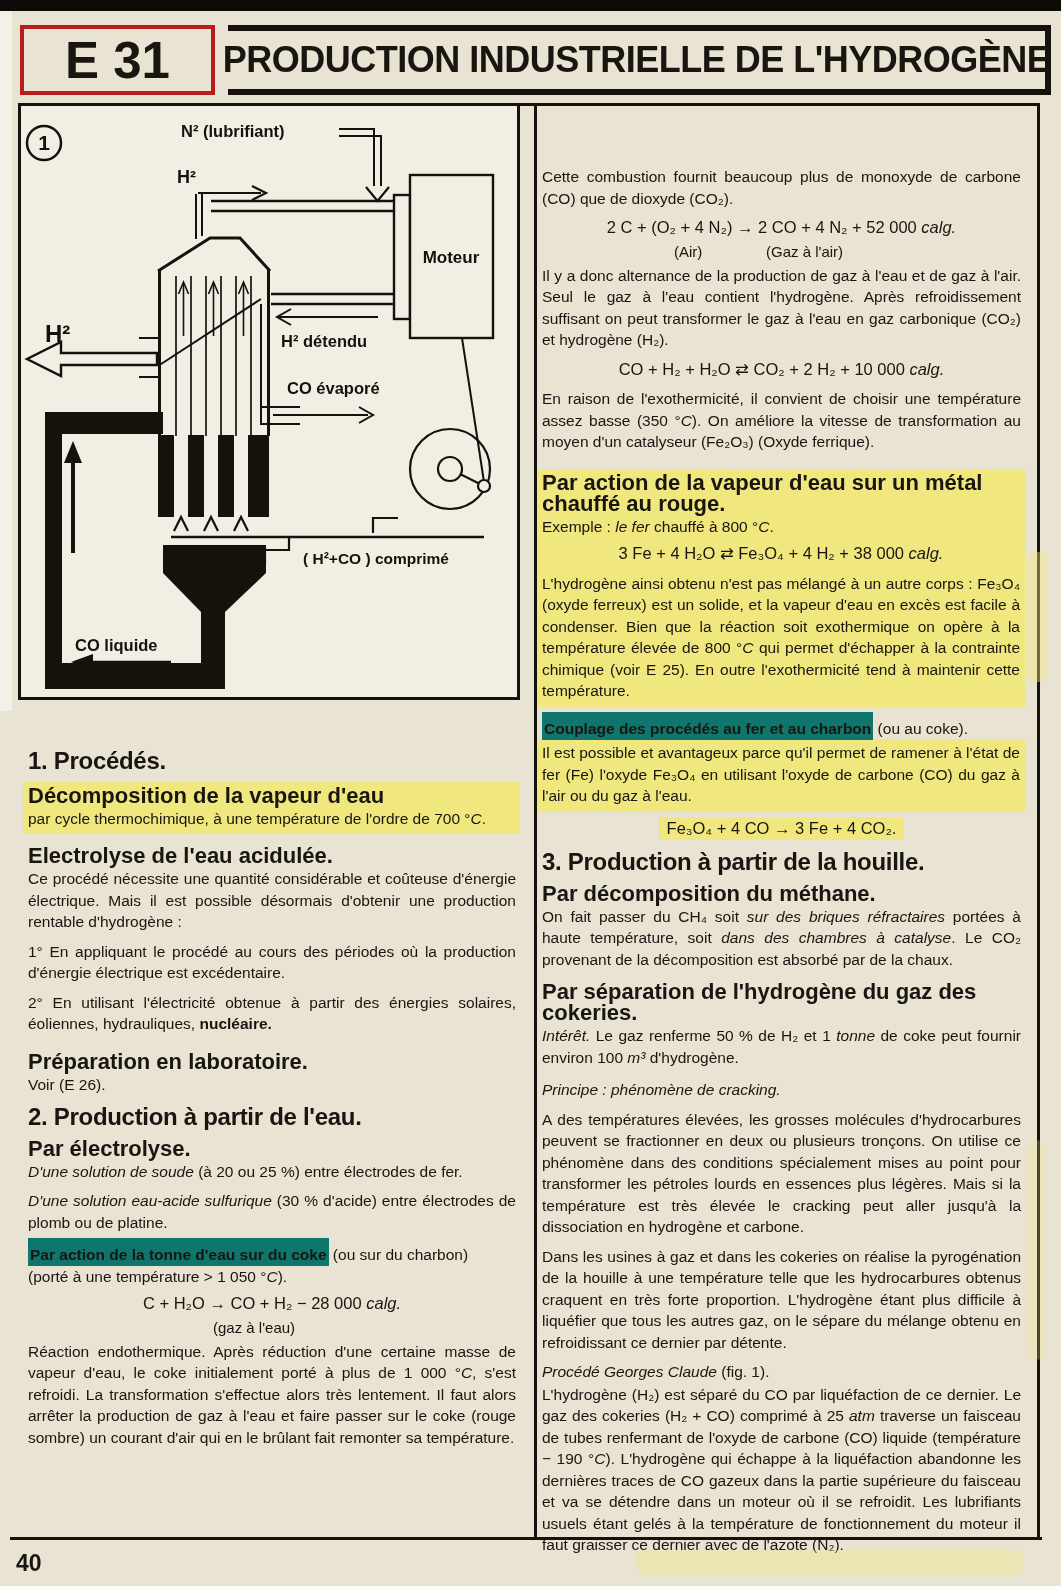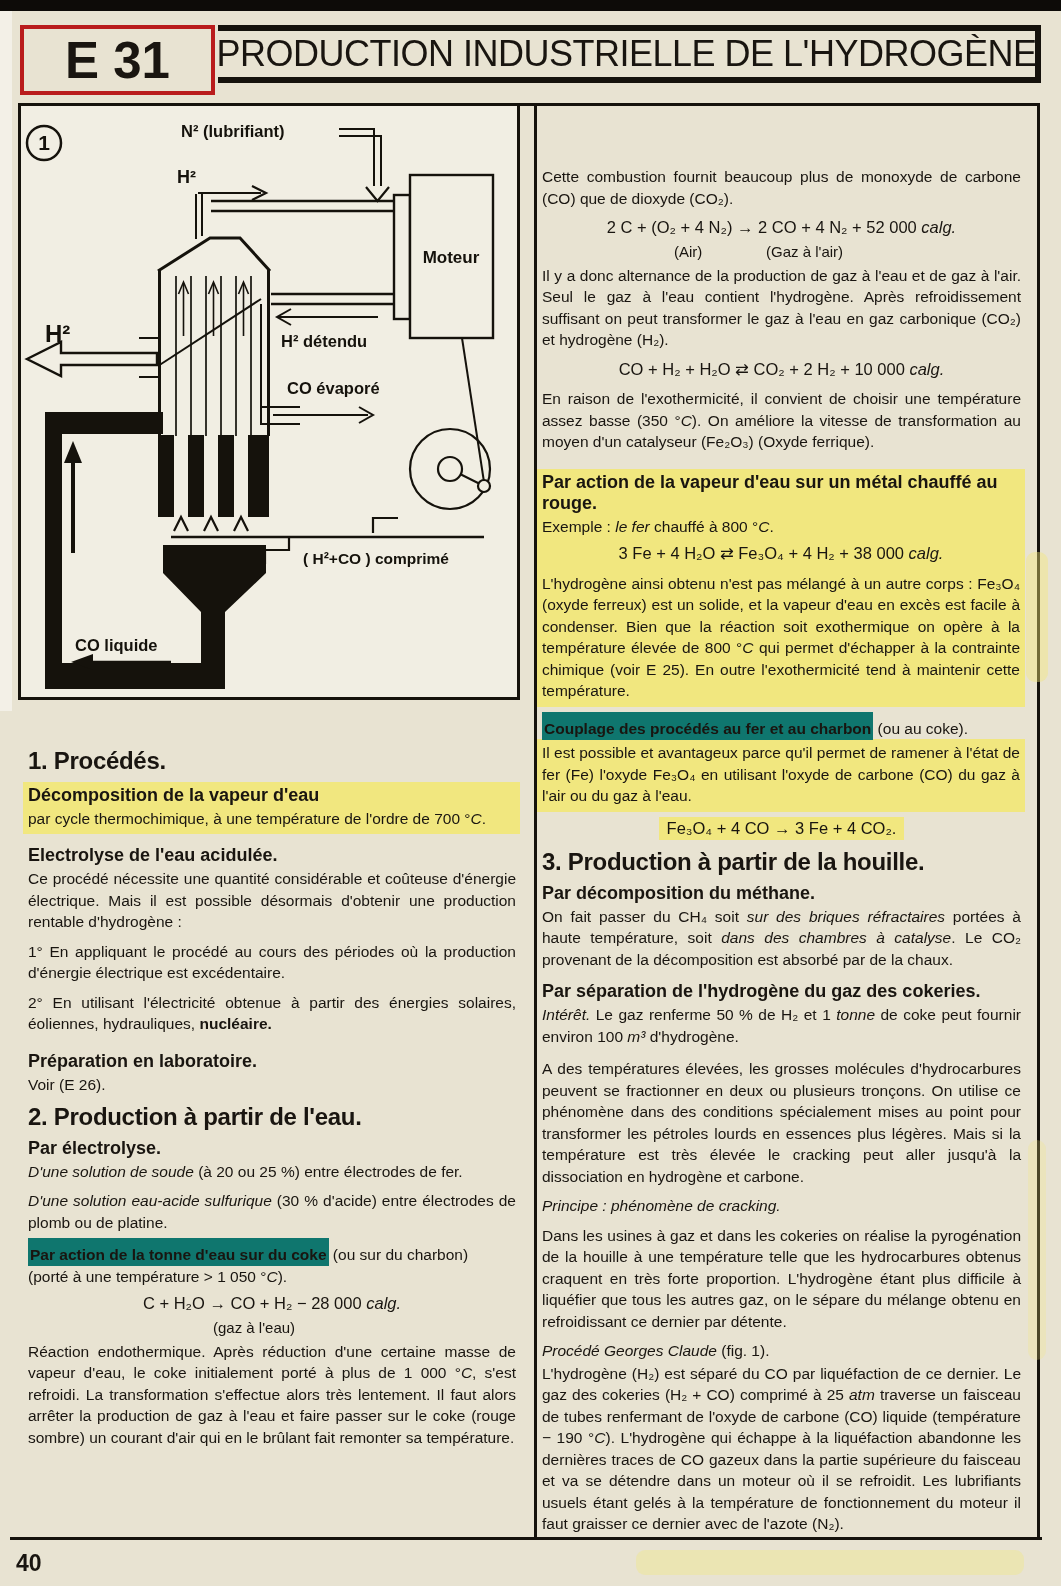--- a/index.html
+++ b/index.html
@@ -4,40 +4,40 @@
 <style>
   *{box-sizing:border-box;margin:0;padding:0}
   html,body{background:#1b1914}
   .page{position:relative;width:1061px;height:1586px;background:#e8e3d2;
         font-family:"Liberation Sans","DejaVu Sans",sans-serif;color:#191510;overflow:hidden}
   .scan-top{position:absolute;left:0;top:0;width:1061px;height:11px;background:#0d0b08}
   .edge-left{position:absolute;left:0;top:11px;width:12px;height:700px;background:#f3f0e7}
 
   .hdr-code{position:absolute;left:20px;top:25px;width:195px;height:70px;border:4px solid #b91c1c;
             display:flex;align-items:center;justify-content:center;font-weight:bold;font-size:51px}
-  .hdr-title{position:absolute;left:218px;top:25px;width:823px;height:58px;border:6px solid #15120c;border-left:0;
-             display:flex;align-items:center;justify-content:center;font-weight:normal;font-size:36px;
+  .hdr-title{position:absolute;left:228px;top:25px;width:823px;height:70px;border:6px solid #15120c;border-left:0;
+             display:flex;align-items:center;justify-content:center;font-weight:bold;font-size:36px;
              letter-spacing:-.5px;white-space:nowrap}
 
   .rule-top{position:absolute;left:18px;top:103px;width:1022px;height:3px;background:#15120c}
   .divider-v{position:absolute;left:534px;top:103px;width:3px;height:1437px;background:#15120c}
   .border-right{position:absolute;left:1037px;top:103px;width:3px;height:1437px;background:#15120c}
   .rule-bottom{position:absolute;left:10px;top:1537px;width:1032px;height:3px;background:#15120c}
 
   .figure{position:absolute;left:18px;top:103px;width:502px;height:597px;border:3px solid #15120c;background:#f1eee3}
   .figure svg{display:block;width:100%;height:100%}
   svg text{fill:#15120c;font-weight:bold;font-family:"Liberation Sans","DejaVu Sans",sans-serif}
 
   .col{position:absolute;font-size:15.5px;line-height:21.5px;text-align:justify}
   .col-left{left:28px;top:750px;width:488px}
   .col-right{left:542px;top:166px;width:479px}
 
   h2{font-size:24px;font-weight:bold;margin:0 0 10px;letter-spacing:-.3px;text-align:left}
   .mt{margin-top:12px}
-  .sh{font-weight:bold;font-size:18px;line-height:21px;margin:0 0 2px;text-align:left}
+  .sh{font-weight:bold;font-size:22px;line-height:21px;margin:0 0 2px;text-align:left}
   p{margin:0 0 8px}
   .mb0{margin-bottom:1px}
   .gap{margin-bottom:16px}
   .gap2{margin-bottom:24px}
   .blk{margin-bottom:11px}
   .hlb{background:#f1e77f;padding:3px 5px 4px;margin-left:-5px;margin-right:-4px}
   .rb{font-weight:bold}
   .ri{font-style:italic}
   .rh{background:#0f766e;padding:8px 2px 3px}
   .hl{background:#f1e77f;padding:2px 8px 3px}
@@ -276,22 +276,22 @@
     <div class="blk">
       <div class="sh">Par décomposition du méthane.</div>
       <p><span>On fait passer du CH₄ soit </span><span class="ri">sur des briques réfractaires</span><span> portées à haute température, soit </span><span class="ri">dans des chambres à catalyse</span><span>. Le CO₂ provenant de la décomposition est absorbé par de la chaux.</span></p>
     </div>
 
     <div class="blk">
       <div class="sh">Par séparation de l'hydrogène du gaz des cokeries.</div>
       <p><span class="ri">Intérêt.</span><span> Le gaz renferme 50 % de H₂ et 1 </span><span class="ri">tonne</span><span> de coke peut fournir environ 100 </span><span class="ri">m³</span><span> d'hydrogène.</span></p>
     </div>
 
+    <p><span class="ri">Principe : phénomène de cracking.</span></p>
     <p>A des températures élevées, les grosses molécules d'hydrocarbures peuvent se fractionner en deux ou plusieurs tronçons. On utilise ce phénomène dans des conditions spécialement mises au point pour transformer les pétroles lourds en essences plus légères. Mais si la température est très élevée le cracking peut aller jusqu'à la dissociation en hydrogène et carbone.</p>
-    <p><span class="ri">Principe : phénomène de cracking.</span></p>
     <p>Dans les usines à gaz et dans les cokeries on réalise la pyrogénation de la houille à une température telle que les hydrocarbures obtenus craquent en très forte proportion. L'hydrogène étant plus difficile à liquéfier que tous les autres gaz, on le sépare du mélange obtenu en refroidissant ce dernier par détente.</p>
     <p class="mb0"><span class="ri">Procédé Georges Claude</span><span> (fig. 1).</span></p>
     <p><span>L'hydrogène (H₂) est séparé du CO par liquéfaction de ce dernier. Le gaz des cokeries (H₂ + CO) comprimé à 25 </span><span class="ri">atm</span><span> traverse un faisceau de tubes renfermant de l'oxyde de carbone (CO) liquide (température − 190 °</span><span class="ri">C</span><span>). L'hydrogène qui échappe à la liquéfaction abandonne les dernières traces de CO gazeux dans la partie supérieure du faisceau et va se détendre dans un moteur où il se refroidit. Les lubrifiants usuels étant gelés à la température de fonctionnement du moteur il faut graisser ce dernier avec de l'azote (N₂).</span></p>
   </div>
 
   <div class="pagenum">40</div>
 
   <div class="bleed b1"></div>
   <div class="bleed b2"></div>
   <div class="bleed b3"></div>

